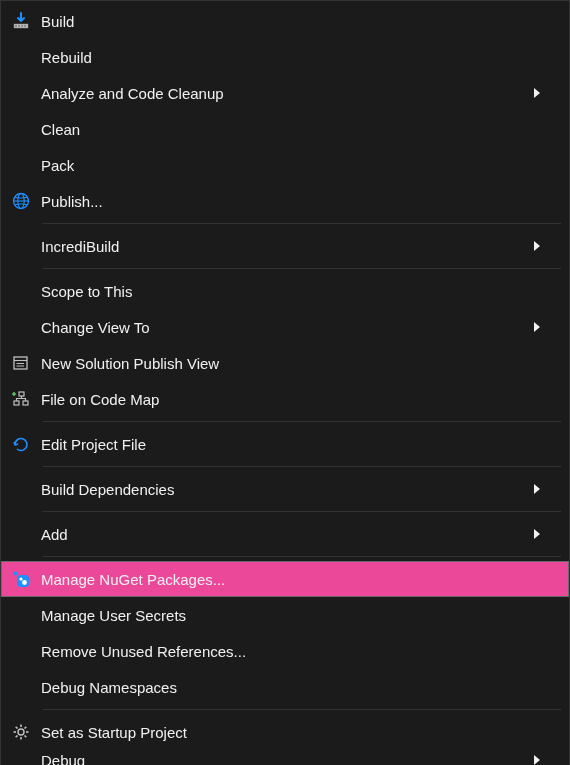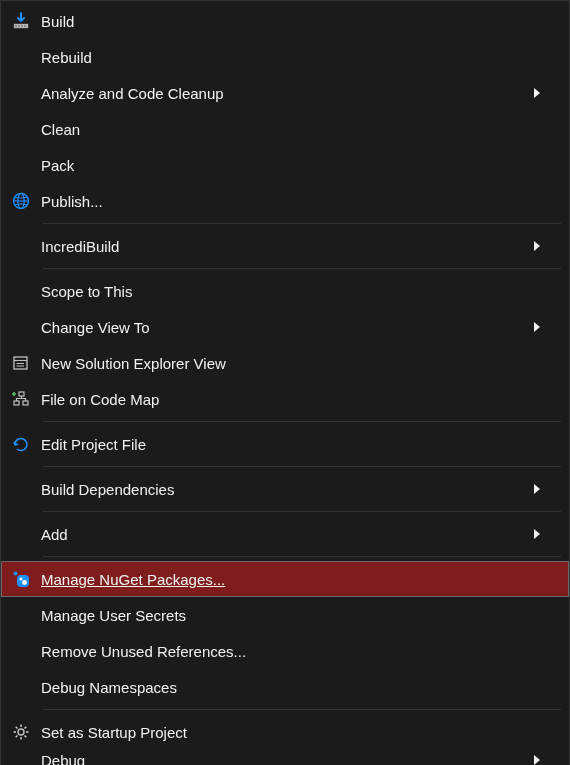--- a/index.html
+++ b/index.html
@@ -22,24 +22,23 @@
   }
   .menu-item {
     display: flex;
     align-items: center;
     height: 36px;
     padding: 0 24px 0 0;
     cursor: default;
     position: relative;
   }
   .menu-item.hovered {
-    background: #7f1d1d;
+    background: #ec4899;
     outline: 1px solid #6a6a6c;
     outline-offset: -1px;
-    text-decoration: underline;
   }
   .icon-slot {
     width: 40px;
     height: 36px;
     display: flex;
     align-items: center;
     justify-content: center;
     flex-shrink: 0;
   }
   .icon-slot svg {
@@ -161,21 +160,21 @@
 
   <div class="menu-item">
     <span class="icon-slot">
       <svg viewBox="0 0 18 18">
           <rect x="2" y="3" width="13" height="12" fill="none" stroke="#c0c0c0" stroke-width="1.3"></rect>
           <line x1="2" y1="6.5" x2="15" y2="6.5" stroke="#c0c0c0" stroke-width="1.1"></line>
           <line x1="4.5" y1="9.5" x2="12" y2="9.5" stroke="#c0c0c0" stroke-width="1"></line>
           <line x1="4.5" y1="12" x2="12" y2="12" stroke="#c0c0c0" stroke-width="1"></line>
         </svg>
     </span>
-    <span class="label">New Solution Explorer View</span>
+    <span class="label">New Solution Publish View</span>
   </div>
 
   <div class="menu-item">
     <span class="icon-slot">
       <svg viewBox="0 0 18 18">
           <rect x="7" y="2" width="5" height="4" fill="none" stroke="#c0c0c0" stroke-width="1.2"></rect>
           <rect x="2" y="11" width="5" height="4" fill="none" stroke="#c0c0c0" stroke-width="1.2"></rect>
           <rect x="11" y="11" width="5" height="4" fill="none" stroke="#c0c0c0" stroke-width="1.2"></rect>
           <path d="M9.5 6 L9.5 8.5 M4.5 11 L4.5 8.5 L13.5 8.5 L13.5 11" fill="none" stroke="#c0c0c0" stroke-width="1.2"></path>
           <path d="M2 2 L2 6 M0 4 L4 4" stroke="#5fb85f" stroke-width="1.6"></path>

